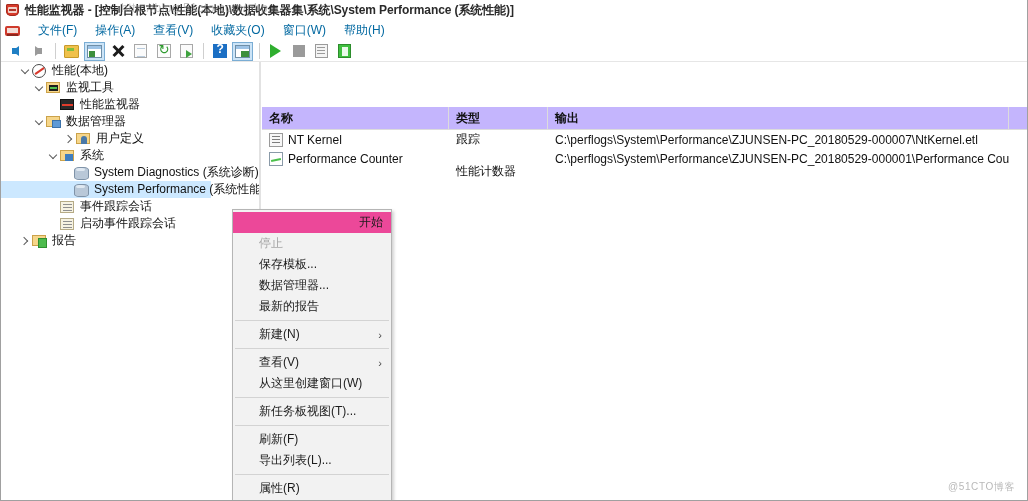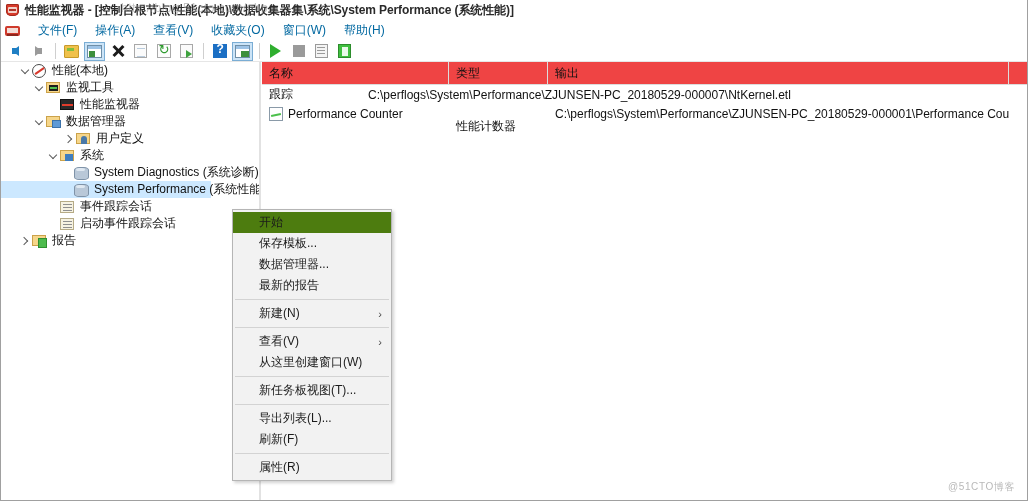--- a/index.html
+++ b/index.html
@@ -277,23 +277,23 @@
     border:1px solid #b6ab86; position:relative; }
   .ti-ets::after { content:''; position:absolute; left:2px; top:2px; width:9px; height:1px;
     background:#8f8f8f; box-shadow: 0 3px 0 #8f8f8f, 0 6px 0 #8f8f8f; }
   .ti-report { width:14px; height:11px; margin-top:2px; background:#f6d68a;
     border:1px solid #cba24a; position:relative; }
   .ti-report::after { content:''; position:absolute; left:5px; top:2px; width:7px; height:8px;
     background:#4dbb4d; border:1px solid #2f8f2f; }
 
   
   .lhead {
-    display: flex; height: 23px; background: #ef4444;
+    display: flex; height: 23px; background: #c4b5fd;
     border-bottom: 1px solid #dcdcdc;
-    font-size: 12px; font-weight: normal; color: #111;
+    font-size: 12px; font-weight: bold; color: #111; margin-top: 45px;
   }
   .lhead .hcell {
     display: flex; align-items: center; padding-left: 7px;
     border-right: 1px solid #dcdcdc; white-space: nowrap; cursor: default;
   }
   .lrow {
     display: flex; height: 19px; align-items: center;
     font-size: 12px; color: #111; white-space: nowrap; cursor: default;
   }
   .lrow .cell { padding-left: 7px; display: flex; align-items: center; overflow: hidden; }
@@ -313,21 +313,21 @@
     box-shadow: 2px 2px 3px rgba(0,0,0,0.18);
     padding: 2px 0;
     z-index: 40;
   }
   .ctxitem {
     height: 21px; display: flex; align-items: center;
     padding-left: 26px; padding-right: 8px;
     font-size: 12px; color: #1b1b1b; white-space: nowrap;
     position: relative; cursor: default;
   }
-  .ctxitem.hl { background: #4d7c0f; }
+  .ctxitem.hl { background: #ec4899; justify-content: flex-end; }
   .ctxitem.disabled { color: #a6a6a6; }
   .ctxitem .submark {
     position: absolute; right: 9px; top: 50%; transform: translateY(-50%);
     font-size: 11px; color: #4a4a4a;
   }
   .ctxsep {
     height: 1px; background: #d3d3d3; margin: 3px 2px 3px 2px;
   }
 
   
@@ -505,39 +505,46 @@
   <div class="splitter"></div>
 
   <div class="list-pane">
     <div class="lhead">
       <div class="hcell" style="width:187px">名称</div>
       <div class="hcell" style="width:99px">类型</div>
       <div class="hcell" style="width:461px">输出</div>
     </div>
     <div id="list-rows">
         <div class="lrow">
+          <div class="cell" style="width: 187px;">
+            <span class="li-icon li-kernel"></span>
+            <span>NT Kernel</span>
+          </div>
           <div class="cell" style="width: 99px;">跟踪</div>
           <div class="cell" style="width: 461px;">C:\perflogs\System\Performance\ZJUNSEN-PC_20180529-000007\NtKernel.etl</div>
         </div>
         <div class="lrow">
           <div class="cell" style="width: 187px;">
             <span class="li-icon li-counter"></span>
             <span>Performance Counter</span>
           </div>
           <div class="cell" style="width: 99px; margin-top: 26px;">性能计数器</div>
           <div class="cell" style="width: 461px;">C:\perflogs\System\Performance\ZJUNSEN-PC_20180529-000001\Performance Counter.blg</div>
         </div>
       </div>
   </div>
 
   <div class="ctxmenu">
     <div id="ctx-root">
         <div class="ctxitem hl">
           <span>开始</span>
         </div>
+        <div class="ctxitem disabled">
+          <span>停止</span>
+        </div>
         <div class="ctxitem">
           <span>保存模板...</span>
         </div>
         <div class="ctxitem">
           <span>数据管理器...</span>
         </div>
         <div class="ctxitem">
           <span>最新的报告</span>
         </div>
         <div class="ctxsep"></div>
@@ -552,24 +559,24 @@
         </div>
         <div class="ctxitem">
           <span>从这里创建窗口(W)</span>
         </div>
         <div class="ctxsep"></div>
         <div class="ctxitem">
           <span>新任务板视图(T)...</span>
         </div>
         <div class="ctxsep"></div>
         <div class="ctxitem">
+          <span>刷新(F)</span>
+        </div>
+        <div class="ctxitem">
           <span>导出列表(L)...</span>
-        </div>
-        <div class="ctxitem">
-          <span>刷新(F)</span>
         </div>
         <div class="ctxsep"></div>
         <div class="ctxitem">
           <span>属性(R)</span>
         </div>
       </div>
   </div>
 
   <div class="wm-bottom">@51CTO博客</div>
 </div>

